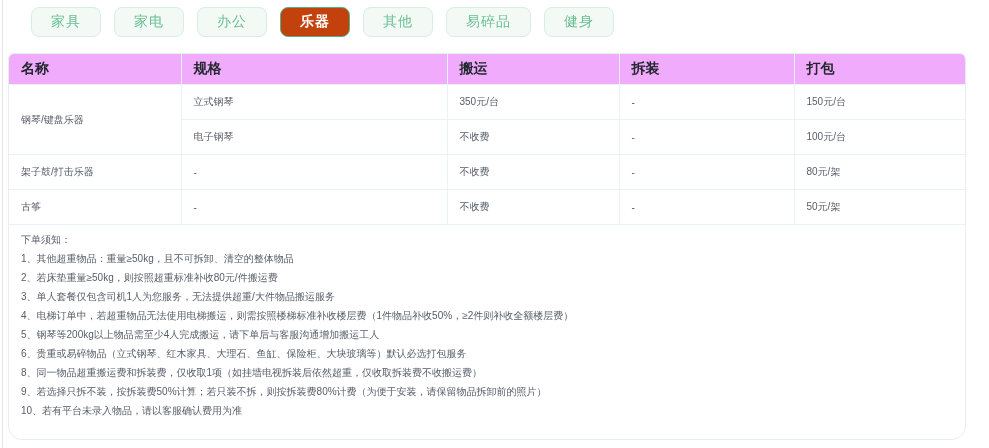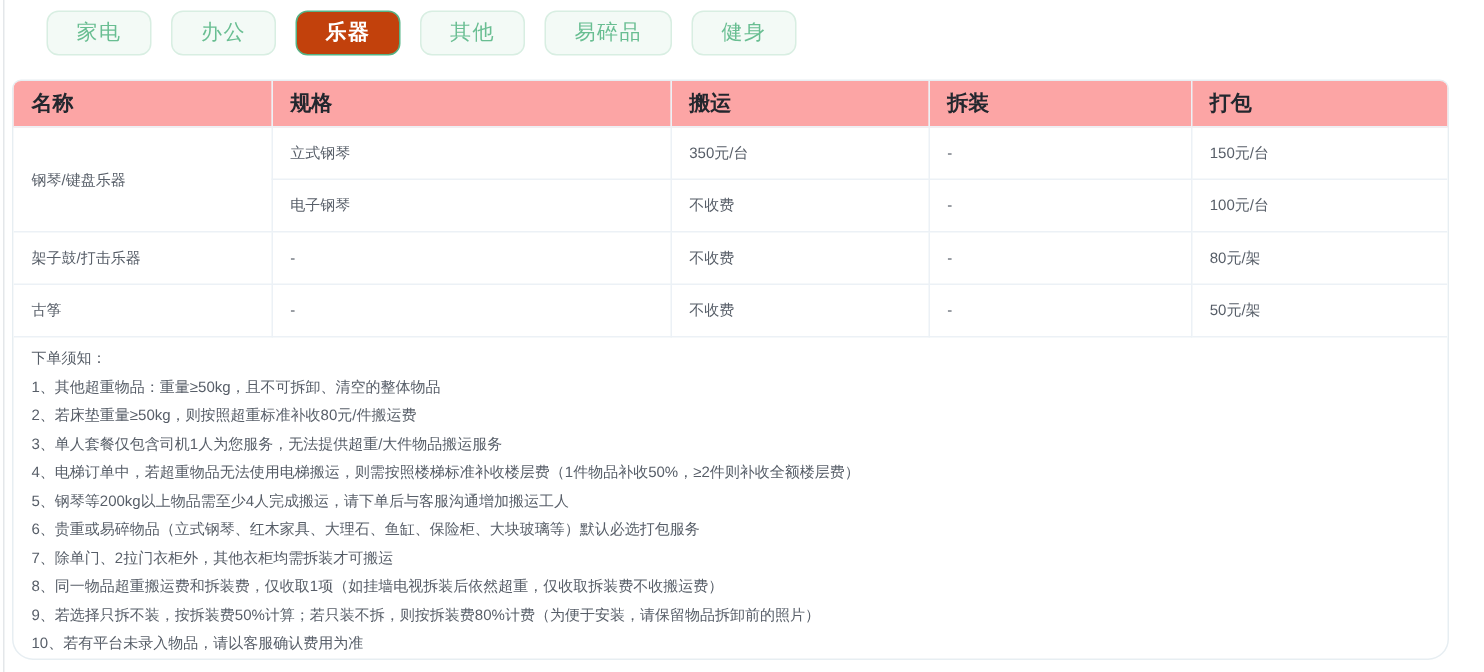--- a/index.html
+++ b/index.html
@@ -51,21 +51,21 @@
     width: 100%;
     border-collapse: collapse;
     table-layout: fixed;
   }
   .price-table th {
     height: 30px;
     font-size: 14px; font-weight: 700; color: #23272e;
     text-align: left; padding: 0 4px 0 12px;
     border-bottom: 1px solid #ecf1f6;
     border-right: 1px solid #ecf1f6;
-    background: #fca5a5;
+    background: #f0abfc;
   }
   .price-table td {
     height: 34px;
     font-size: 10px; color: #575e68;
     text-align: left; padding: 0 4px 0 12px;
     border-bottom: 1px solid #ecf1f6;
     border-right: 1px solid #ecf1f6;
     background: #ffffff;
   }
   .price-table th:last-child,
@@ -77,20 +77,21 @@
     color: #575e68;
   }
   .notes .line { white-space: nowrap; }
 </style>
 </head>
 <body>
 
 <div class="page-edge"></div>
 
 <div class="tabbar">
+  <div class="tab">家具</div>
   <div class="tab">家电</div>
   <div class="tab">办公</div>
   <div class="tab active">乐器</div>
   <div class="tab">其他</div>
   <div class="tab">易碎品</div>
   <div class="tab">健身</div>
 </div>
 
 <div class="panel">
   <table class="price-table">
@@ -142,18 +143,17 @@
   </table>
 
   <div class="notes">
     <div class="line">下单须知：</div>
     <div class="line">1、其他超重物品：重量≥50kg，且不可拆卸、清空的整体物品</div>
     <div class="line">2、若床垫重量≥50kg，则按照超重标准补收80元/件搬运费</div>
     <div class="line">3、单人套餐仅包含司机1人为您服务，无法提供超重/大件物品搬运服务</div>
     <div class="line">4、电梯订单中，若超重物品无法使用电梯搬运，则需按照楼梯标准补收楼层费（1件物品补收50%，≥2件则补收全额楼层费）</div>
     <div class="line">5、钢琴等200kg以上物品需至少4人完成搬运，请下单后与客服沟通增加搬运工人</div>
     <div class="line">6、贵重或易碎物品（立式钢琴、红木家具、大理石、鱼缸、保险柜、大块玻璃等）默认必选打包服务</div>
-    <div class="line">7、除单门、2拉门衣柜外，其他衣柜均需拆装才可搬运</div>
     <div class="line">8、同一物品超重搬运费和拆装费，仅收取1项（如挂墙电视拆装后依然超重，仅收取拆装费不收搬运费）</div>
     <div class="line">9、若选择只拆不装，按拆装费50%计算；若只装不拆，则按拆装费80%计费（为便于安装，请保留物品拆卸前的照片）</div>
     <div class="line">10、若有平台未录入物品，请以客服确认费用为准</div>
   </div>
 </div>
 
 </body></html>

